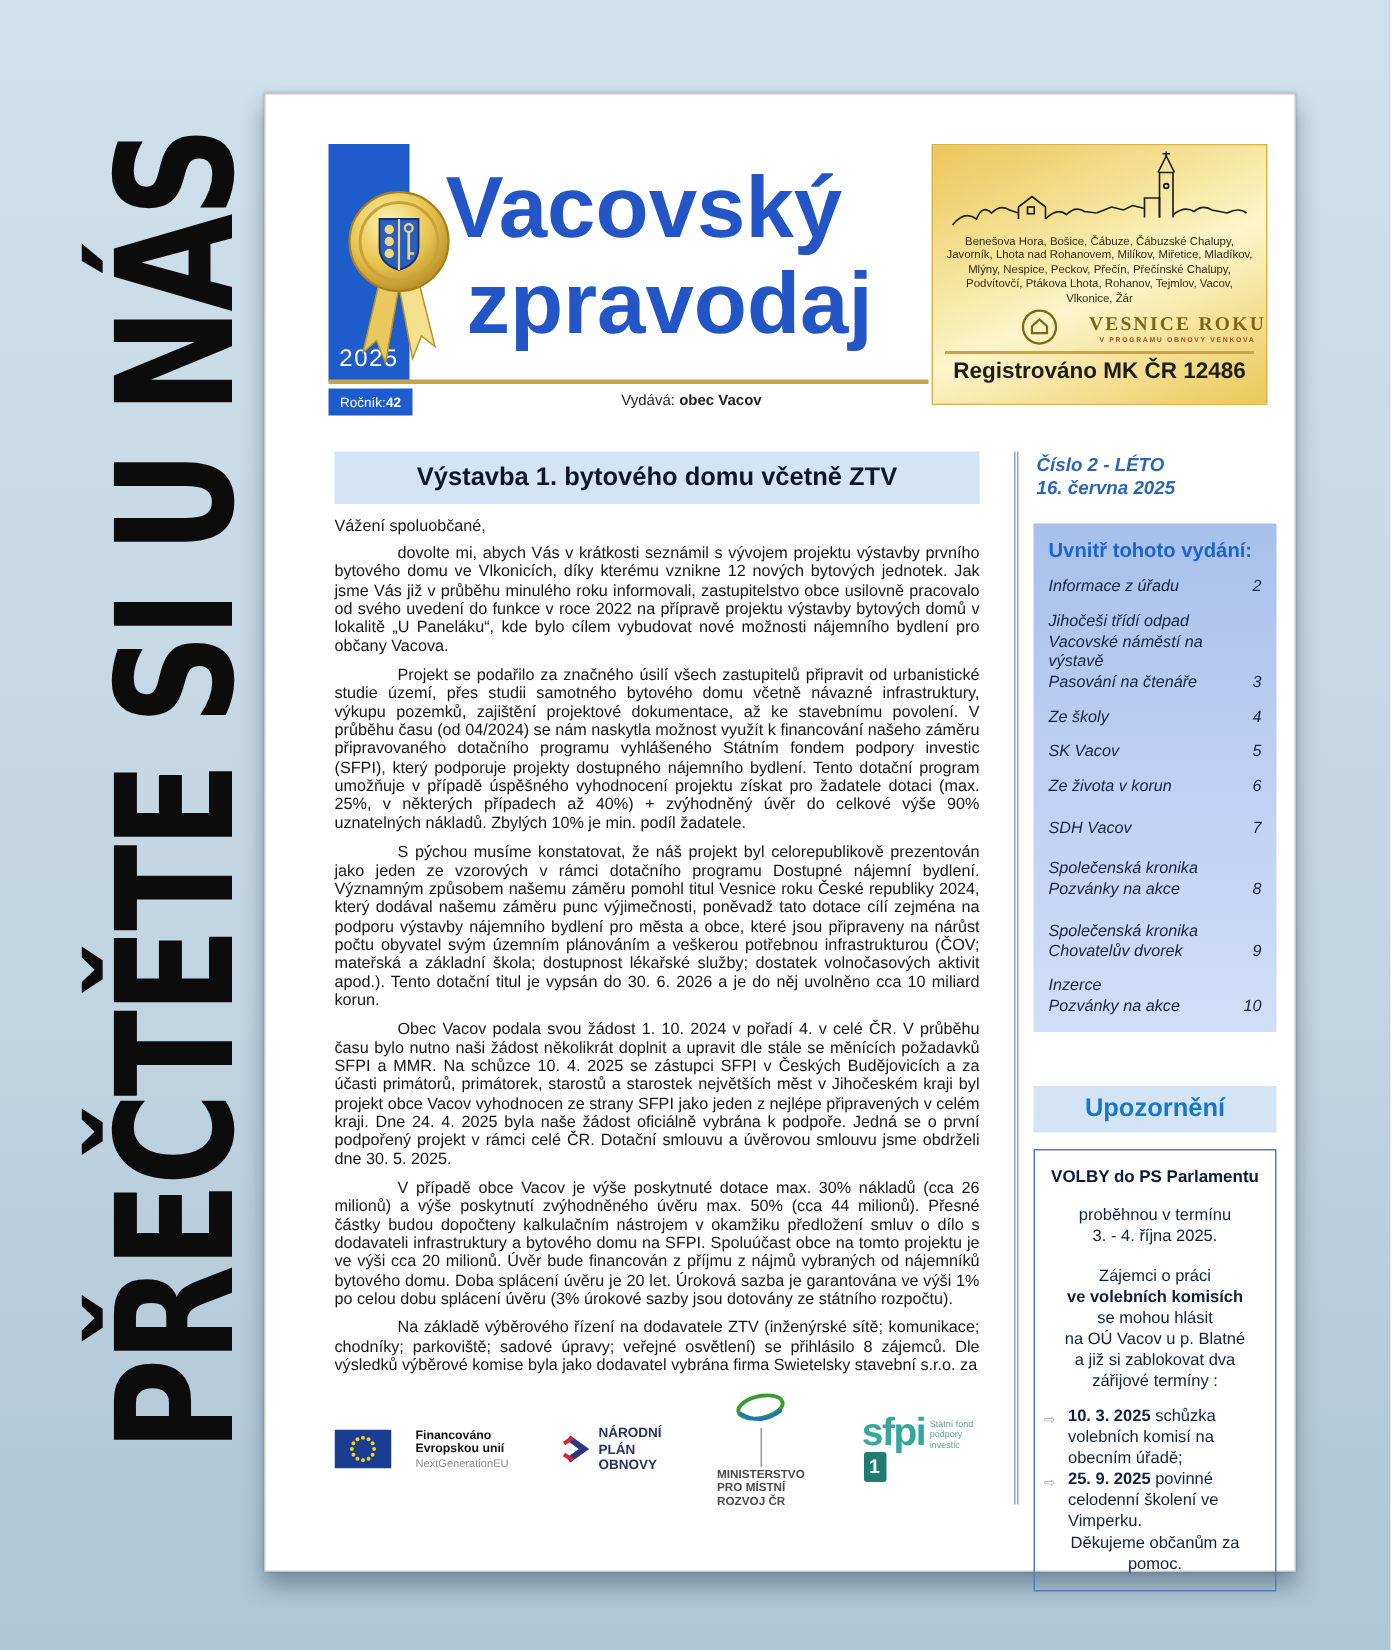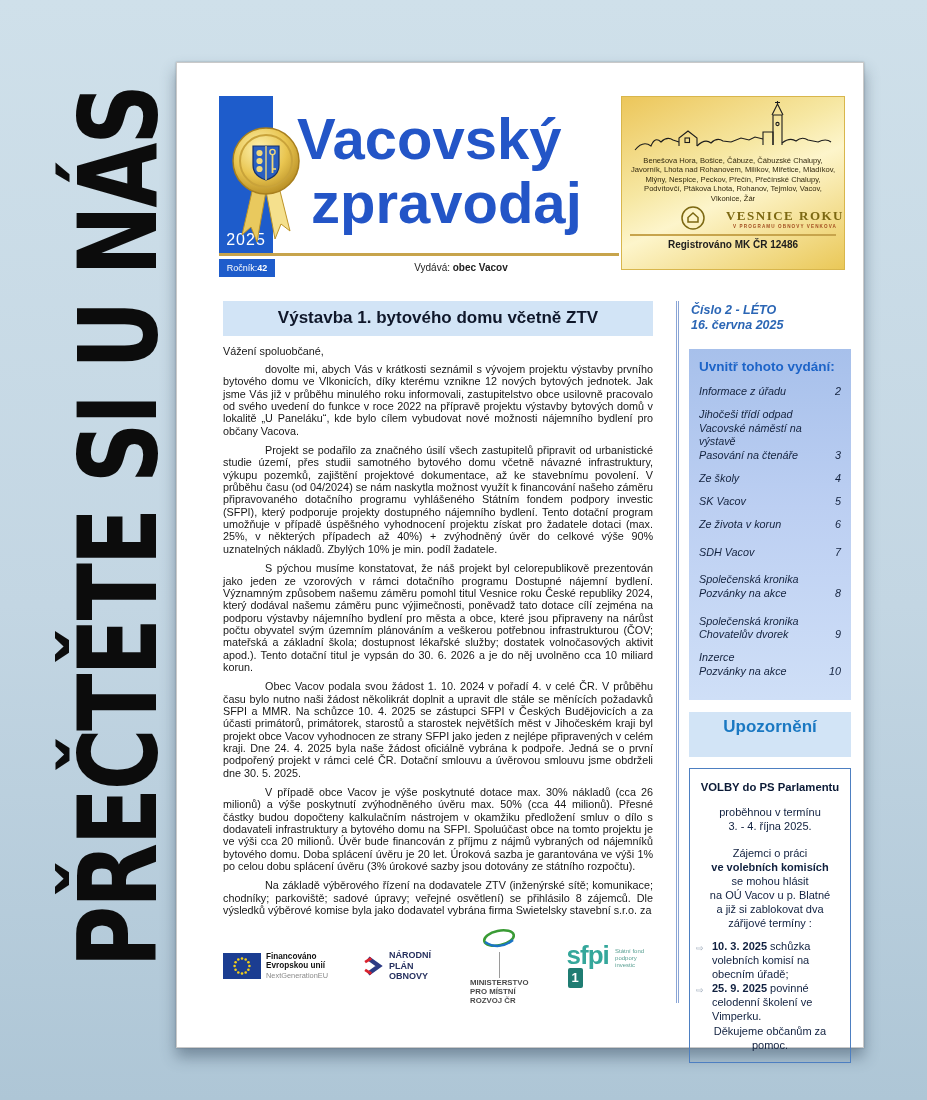--- a/index.html
+++ b/index.html
@@ -45,62 +45,62 @@
     background: linear-gradient(155deg,#ecc65a 0%, #f6e7a2 38%, #fdf5cb 55%, #eac858 100%);
     display:flex; flex-direction:column; }
   .skyline { display:block; margin:0 auto; }
   .villages { font-size:7.6px; line-height:9.4px; text-align:center; color:#33290e; padding:0 7px; }
   .award-row { display:flex; align-items:center; justify-content:flex-end; gap:20px; margin-top:2px; }
   .award-text { text-align:center; }
   .award-name { font-weight:bold; font-size:13px; letter-spacing:1.5px; color:#7c6812;
     font-family:"Liberation Serif", serif; }
   .award-sub { font-size:4.6px; letter-spacing:1.1px; color:#a24d20; font-weight:bold; }
   .gold-divider { height:2px; background:#c7a44c; margin:3px 8px 0; }
-  .registration { font-size:10px; font-weight:bold; color:#1d1d1d; text-align:center; padding:3px 0 0; }
+  .registration { font-size:15px; font-weight:bold; color:#1d1d1d; text-align:center; padding:3px 0 0; }
 
   
   .content { position:absolute; left:0; top:238px; width:688px; display:flex; }
   .main { margin-left:46px; width:430px; }
   .vsep { margin-left:23px; height:702px; border-left:3px double #8aa5d6; }
   .sidebar { margin-left:10px; width:162px; }
 
   .article-title { background:#d2e4f6; color:#0f172a; font-weight:bold; font-size:17px;
     text-align:center; padding:7px 0 8px; margin-bottom:9px; }
   .salutation { font-size:10.8px; color:#171717; margin:2px 0 6px; }
   .para { font-size:10.8px; line-height:12.35px; text-align:justify; text-indent:42px;
     color:#171717; margin-bottom:7px; }
 
   .logos { display:flex; align-items:center; margin-top:10px; padding-right:4px; }
   .logo-item { display:flex; align-items:center; }
-  .logo-eu-text { margin-left:5px; }
+  .logo-eu-text { margin-left:16px; }
   .eu-l { font-size:8.2px; font-weight:bold; color:#111; line-height:9.5px; }
   .eu-l3 { font-size:7.4px; color:#8a8a8a; font-weight:normal; }
   .logo-npo { margin-left:34px; }
   .npo-text { margin-left:6px; font-size:9px; font-weight:bold; color:#27315f; line-height:10.5px; }
   .logo-mmr { margin-left:30px;flex-direction:column; }
   .mmr-div { border-left:1px solid #9a9a9a; height:26px; margin:0 6px 0 7px; }
   .mmr-text { font-size:7.8px; font-weight:bold; color:#4a4a4a; line-height:9px; }
   .logo-sfpi { margin-left:38px; align-items:flex-start; }
   .sfpi-word { font-weight:bold; font-size:26px; color:#35a79b; letter-spacing:-1px; line-height:24px; }
   .sfpi-one { display:inline-block; background:#1f7c72; color:#fff; width:15px; height:20px;
     font-size:13px; font-weight:bold; text-align:center; line-height:20px; border-radius:2px;
     margin-left:1px; vertical-align:3px; }
   .sfpi-sub { font-size:6px; color:#5aa093; line-height:7px; margin:5px 0 0 3px; }
 
   
   .issue { color:#2b66b5; font-style:italic; font-weight:bold; font-size:12.5px;
     line-height:15px; margin:2px 0 16px 2px; }
   .toc-box { background: linear-gradient(180deg,#a7c0eb 0%, #bccff2 45%, #cfdff7 100%);
-    padding:10px 8px 20px 10px; margin-bottom:12px; }
+    padding:10px 8px 8px 10px; margin-bottom:36px; }
   .toc-header { color:#1d64c8; font-weight:bold; font-size:13.5px; margin-bottom:11px; }
   .toc-item { display:flex; justify-content:space-between; align-items:flex-end;
     margin-bottom:9.5px; font-style:italic; font-size:10.8px; color:#13223e; line-height:13.6px; }
   .toc-page { padding-right:2px; }
   .notice-header { background:#d2e4f6; color:#1a78c2; font-weight:bold; font-size:17px;
-    text-align:center; padding:5px 0 20px; margin-bottom:11px; }
+    text-align:center; padding:5px 0 6px; margin-bottom:11px; }
   .notice-box { border:1px solid #4d7fc1; padding:11px 5px 10px; text-align:center;
     font-size:11px; line-height:14px; color:#10203f; }
   .notice-title { font-weight:bold; font-size:11.3px; margin-bottom:11px; color:#0b1a36; }
   .n-gap { height:13px; }
   .bullets { text-align:left; margin-top:9px; }
   .bullet { display:flex; }
   .bullet-marker { color:#98a5b6; font-size:9px; width:17px; flex:none; padding:2px 0 0 1px; }
   .bullet-text { flex:1; padding-right:2px; }
   .closing { margin-top:1px; }
   b, strong { font-weight:bold; }

